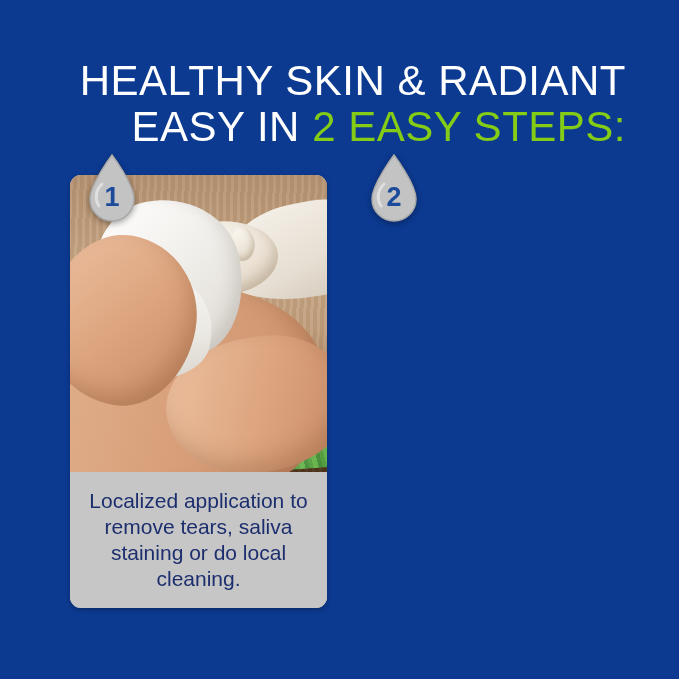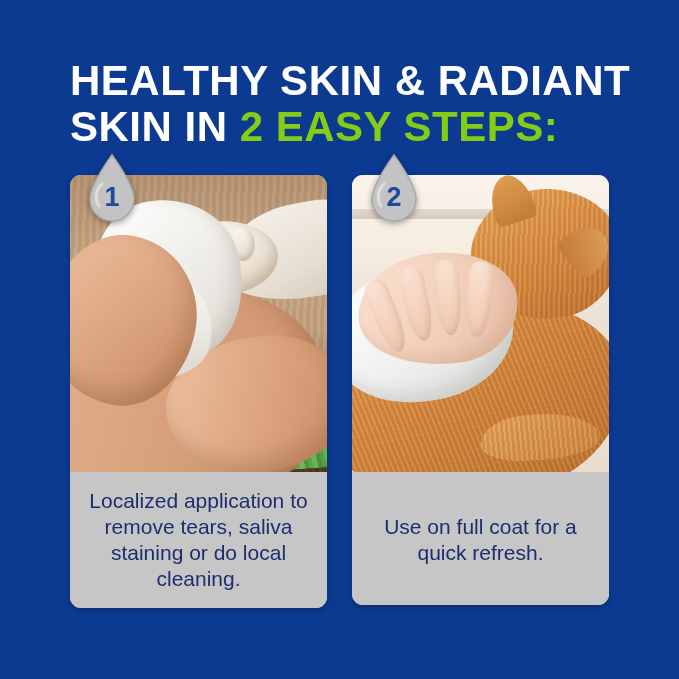--- a/index.html
+++ b/index.html
@@ -19,25 +19,26 @@
     background: #0c3a91;
     box-sizing: border-box;
   }
 
   
   .heading {
     position: absolute;
     left: 70px;
     top: 58px;
     width: 556px;
-    font-weight: bold;
+    font-weight: normal;
     font-size: 42px;
     line-height: 46px;
     letter-spacing: 0.5px;
     font-stretch: condensed;
+    text-align: right;
   }
   .heading .line {
     white-space: nowrap;
   }
   .hl-white { color: #ffffff; }
   .hl-gray  { color: #84cc16; }
 
   
   .card {
     position: absolute;
@@ -309,21 +310,21 @@
 </head>
 <body>
 
 <div id="poster">
 
   <div class="heading">
     <div class="line">
       <span class="hl-white">HEALTHY SKIN &amp; RADIANT</span>
     </div>
     <div class="line">
-      <span class="hl-white">SKIN IN</span>
+      <span class="hl-white">EASY IN</span>
       <span class="hl-gray">2 EASY STEPS:</span>
     </div>
   </div>
 
   <div class="card" id="card-1">
     <div class="photo">
       <div class="scene-dog">
         <div class="dog-blurlines"></div>
         <div class="grass">
           <div class="grass-hilite"></div>
@@ -340,43 +341,20 @@
         <div class="wipe1"></div>
         <div class="wipe1b"></div>
         <div class="skin-hand-l"></div>
       </div>
     </div>
     <div class="caption">
       <p>Localized application to remove tears, saliva staining or do local cleaning.</p>
     </div>
   </div>
 
-  <div class="card" id="card-2">
-    <div class="photo">
-      <div class="scene-cat">
-        <div class="cat-shelf"></div>
-        <div class="cat-table"></div>
-        <div class="cat-body"></div>
-        <div class="cat-head"></div>
-        <div class="cat-ear-l"></div>
-        <div class="cat-ear-r"></div>
-        <div class="cat-paw-f"></div>
-        <div class="wipe2"></div>
-        <div class="cat-hand">
-          <div class="finger" style="left:16px; top:18px; transform:rotate(-14deg);"></div>
-          <div class="finger" style="left:48px; top:10px; transform:rotate(-4deg);"></div>
-          <div class="finger" style="left:80px; top:8px;  transform:rotate(4deg);"></div>
-          <div class="finger" style="left:110px;top:14px; transform:rotate(12deg);"></div>
-        </div>
-      </div>
-    </div>
-    <div class="caption">
-      <p>Use on full coat for a quick refresh.</p>
-    </div>
-  </div>
 
   <div class="badge" id="badge-1">
     <svg width="56" height="74" viewBox="0 0 56 74">
       <path d="M28 1 C28 1 50 30 50 45 A22 22 0 0 1 6 45 C6 30 28 1 28 1 Z" fill="#c3c3c3" stroke="#a9a9a9" stroke-width="1.5"></path>
       <path d="M15 52 A17 17 0 0 1 18 30" fill="none" stroke="#e4e4e4" stroke-width="3" stroke-linecap="round" opacity="0.85"></path>
     </svg>
     <div class="num">1</div>
   </div>
 
   <div class="badge" id="badge-2">

